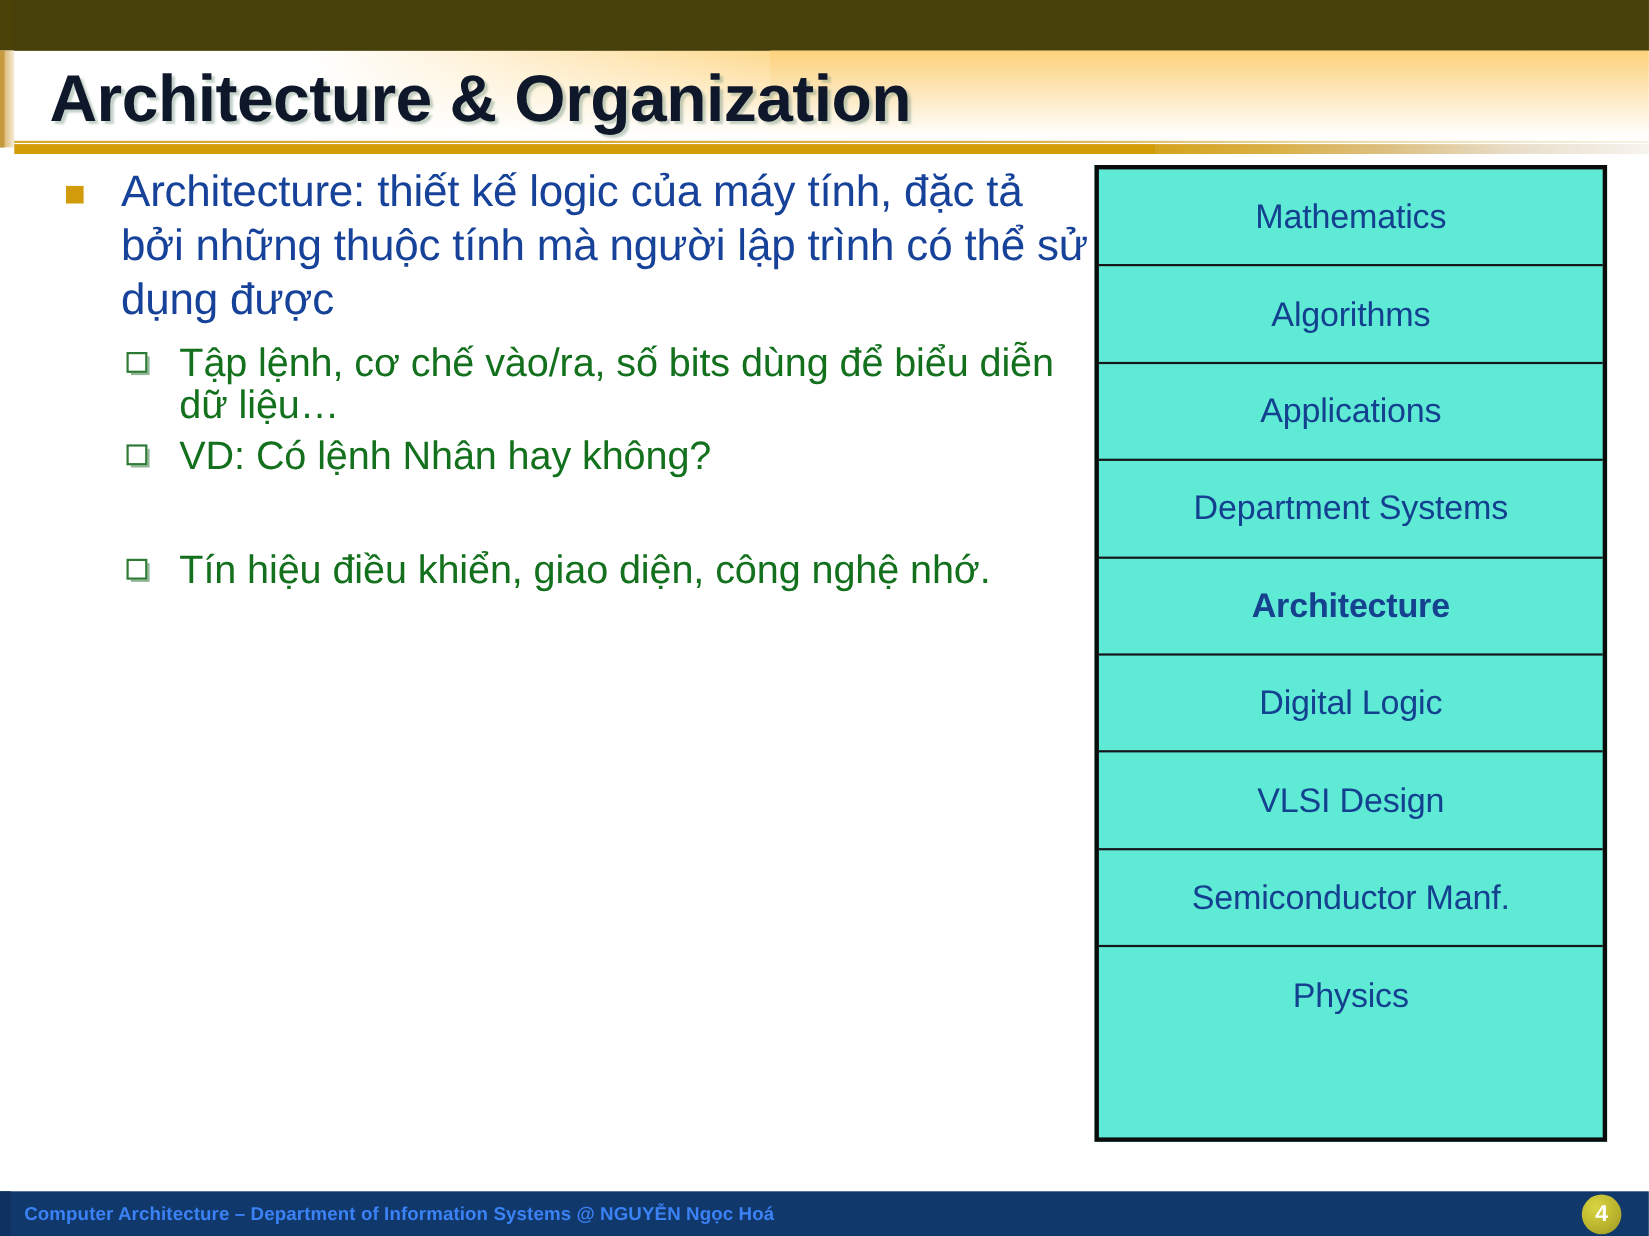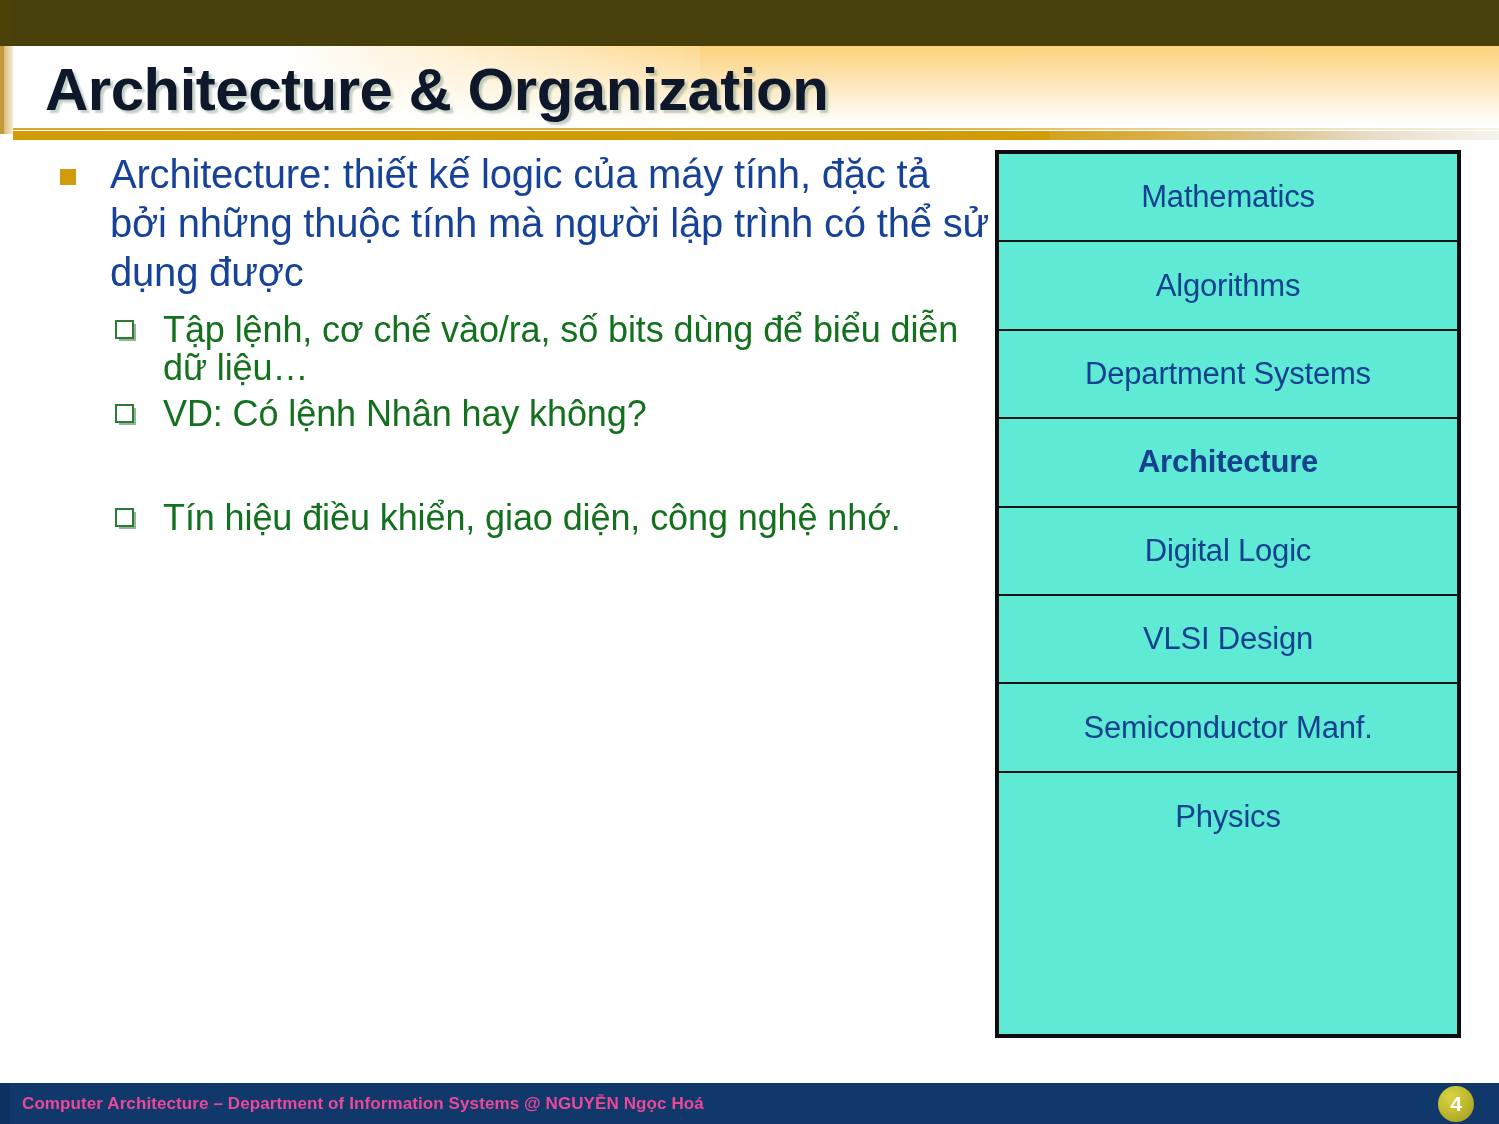--- a/index.html
+++ b/index.html
@@ -205,21 +205,21 @@
     position: absolute;
     left: 0; top: 1083px;
     width: 10px; height: 41px;
     background: #0e3161;
   }
   .footer-text {
     position: absolute;
     left: 22px; top: 1083px;
     height: 41px;
     line-height: 41px;
-    color: #ec4899;
+    color: #3b82f6;
     font-size: 17px;
     font-weight: bold;
     letter-spacing: 0.1px;
     white-space: nowrap;
   }
   .slide-number {
     position: absolute;
     left: 1438px; top: 1086px;
     width: 36px; height: 36px;
     border-radius: 50%;
@@ -291,20 +291,23 @@
   </div>
 
   <div class="stack-table" id="stack-table">
       <div class="stack-row">
         <span>Mathematics</span>
       </div>
       <div class="stack-row">
         <span>Algorithms</span>
       </div>
       <div class="stack-row">
+        <span>Applications</span>
+      </div>
+      <div class="stack-row">
         <span>Department Systems</span>
       </div>
       <div class="stack-row highlight">
         <span>Architecture</span>
       </div>
       <div class="stack-row">
         <span>Digital Logic</span>
       </div>
       <div class="stack-row">
         <span>VLSI Design</span>

